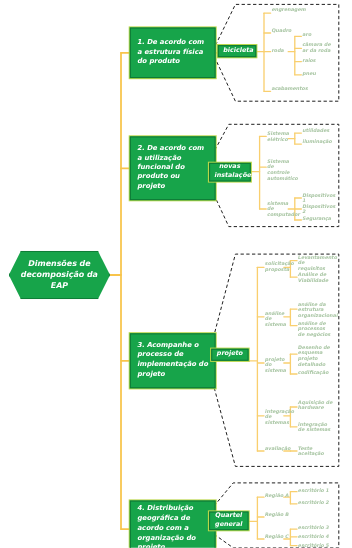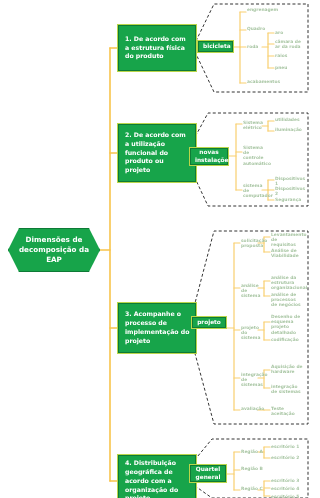--- a/index.html
+++ b/index.html
@@ -1,20 +1,20 @@
 <!DOCTYPE html>
 <html><head>
 <meta charset="utf-8">
 <style>
   html,body{margin:0;padding:0;background:#ffffff;}
   body{
     width:310px;height:498px;position:relative;overflow:hidden;
     font-family:"DejaVu Sans","Liberation Sans",sans-serif;
   }
-  #canvas{position:absolute;inset:0;width:310px;height:498px;}
+  #canvas{position:absolute;inset:0;width:310px;height:498px;font-style:italic;}
   svg.wires{position:absolute;left:0;top:0;width:310px;height:498px;pointer-events:none;}
 
   
   .node{
     position:absolute;box-sizing:border-box;
     background:#17a44a;border:1px solid #0e7a36;
     color:#ffffff;font-weight:bold;
     display:flex;align-items:center;
     box-shadow:0 0 0 1px #b9d64a;
   }

